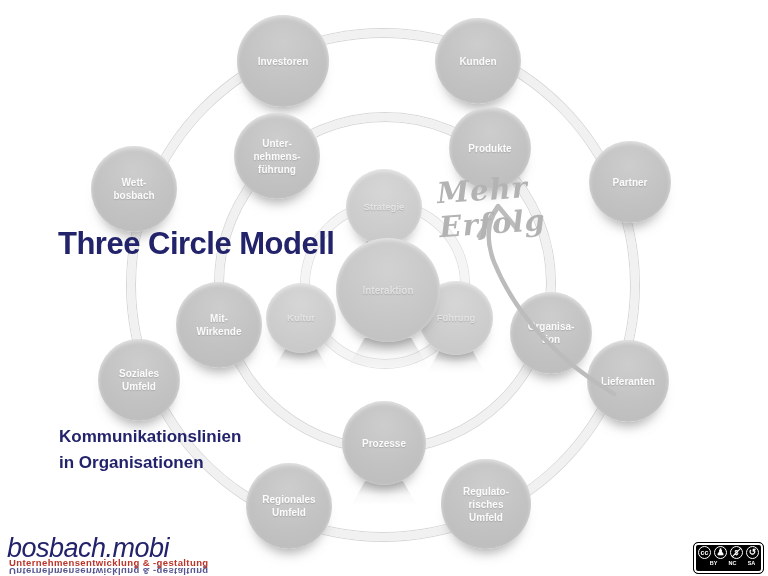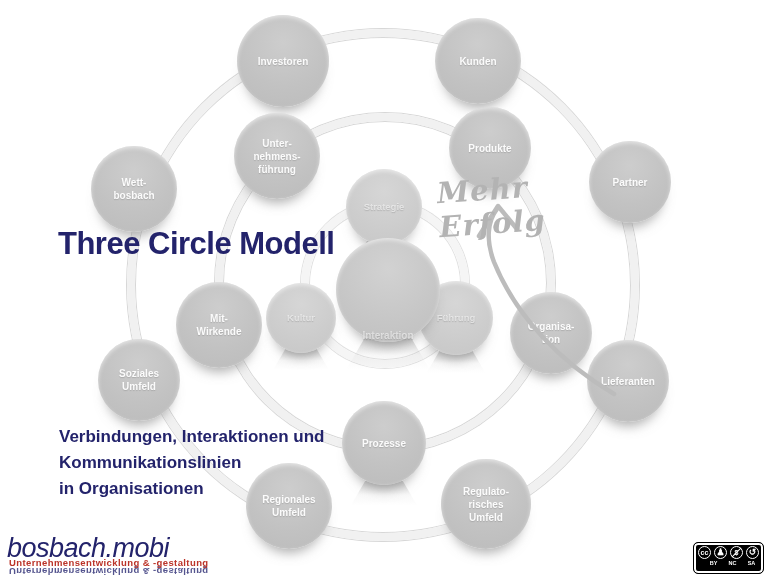--- a/index.html
+++ b/index.html
@@ -27,21 +27,21 @@
     color:rgba(255,255,255,.95); font-weight:bold; font-size:10px; line-height:1.3;
     text-shadow:0 1px 1px rgba(90,90,90,.25);
   }
   .bubble span { display:block; }
   .bubble.tier-inner {
     background:radial-gradient(circle at 50% 30%, #d6d6d6 0%, #cccccc 60%, #c6c6c6 100%);
     color:rgba(255,255,255,.55); font-size:9.5px; z-index:3;
   }
   .bubble.tier-center {
     background:radial-gradient(circle at 50% 30%, #d2d2d2 0%, #c6c6c6 60%, #bfbfbf 100%);
-    color:rgba(255,255,255,.55); font-size:10px; z-index:3;align-items:flex-end;
+    color:rgba(255,255,255,.55); font-size:10px; z-index:3;
   }
   .pedestal {
     position:absolute; z-index:2;
     clip-path:polygon(22% 0%, 78% 0%, 100% 100%, 0% 100%);
     background:linear-gradient(180deg, rgba(120,120,120,.35) 0%, rgba(200,200,200,.12) 55%, rgba(255,255,255,0) 100%);
   }
   
   .slide-title {
     position:absolute; left:58px; top:226px; z-index:6;
     font-size:31px; font-weight:bold; color:#23236b; letter-spacing:-0.5px;
@@ -205,21 +205,20 @@
   <svg class="arrow-svg" width="768" height="576" viewBox="0 0 768 576">
     <path d="M 614 394 C 560 362 516 316 494 262 C 486 241 487 222 497 209" fill="none" stroke="#bcbcbc" stroke-width="4.5" stroke-linecap="round"></path>
     <path d="M 479 236 L 498 206 L 517 229" fill="none" stroke="#bcbcbc" stroke-width="4.5" stroke-linecap="round" stroke-linejoin="round"></path>
   </svg>
 
   <div class="annotation">Mehr Erfolg</div>
 
   <h1 class="slide-title">Three Circle Modell</h1>
 
   <div class="slide-subtitle">
-    <span>Verbindungen, Interaktionen und</span>
     <span>Kommunikationslinien</span>
     <span>in Organisationen</span>
   </div>
 
   <div class="brand-name">bosbach.mobi</div>
   <div class="brand-tagline">Unternehmensentwicklung &amp; -gestaltung</div>
   <div class="brand-tagline-reflection">Unternehmensentwicklung &amp; -gestaltung</div>
 
   <div class="cc-badge">
     <div class="cc-row">

